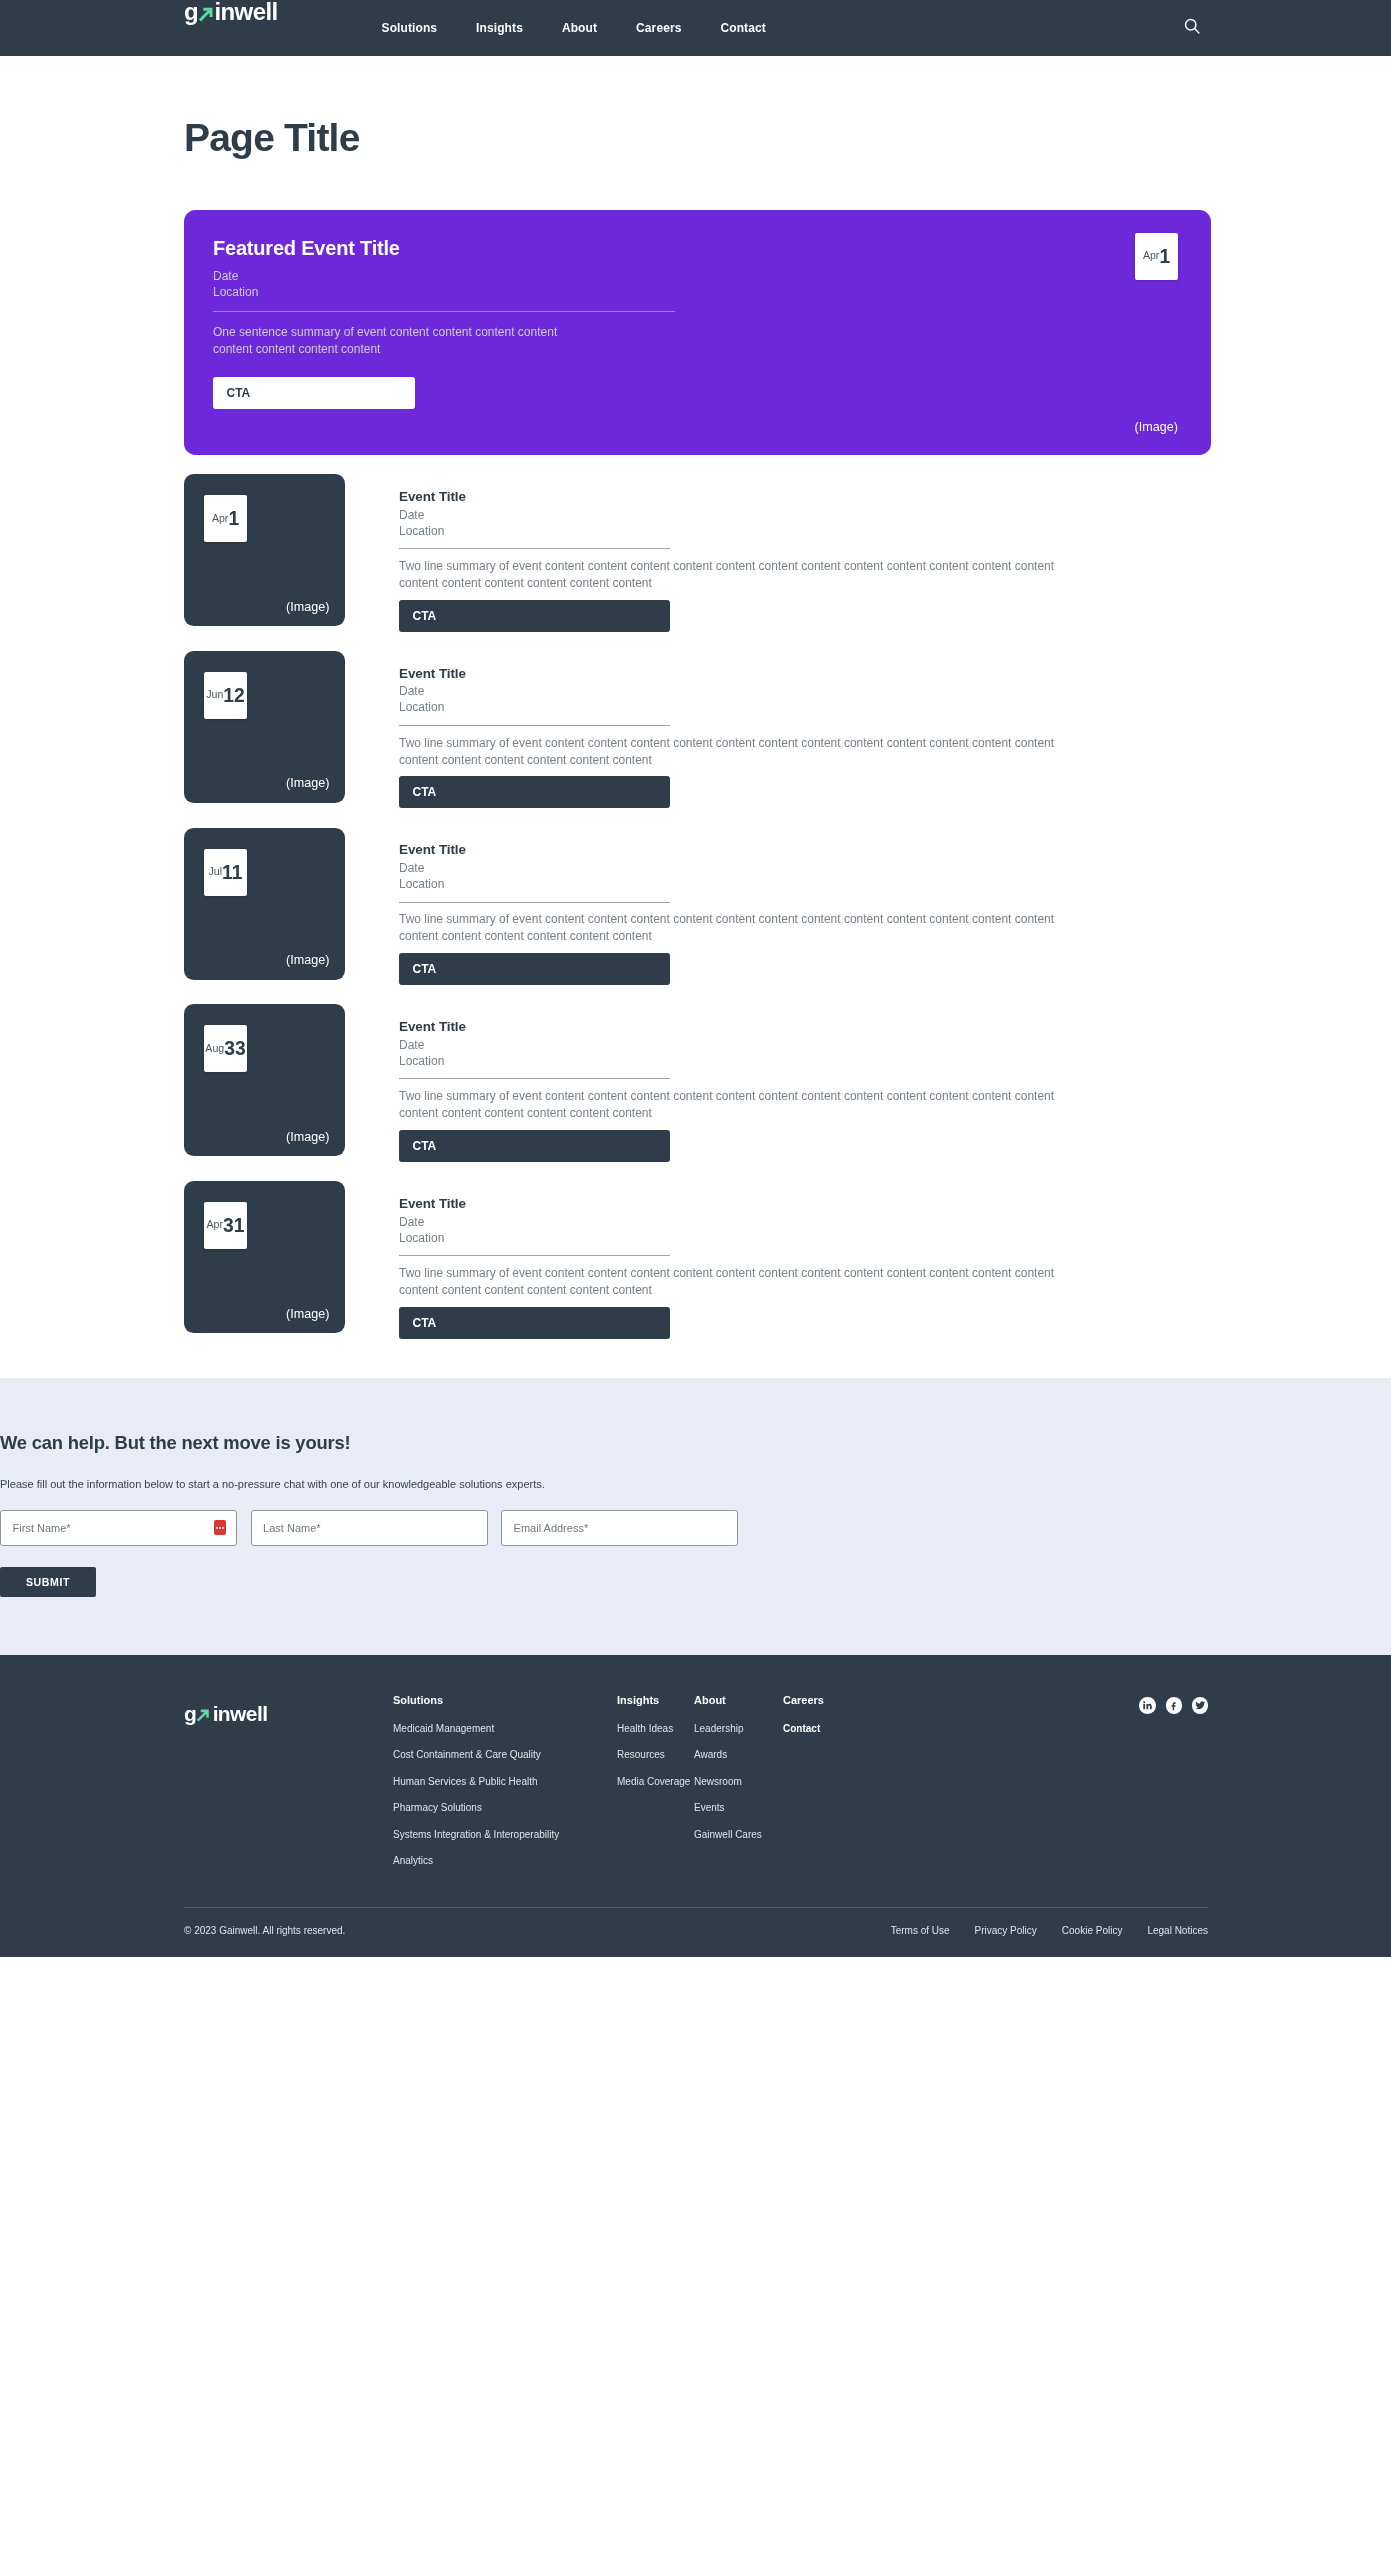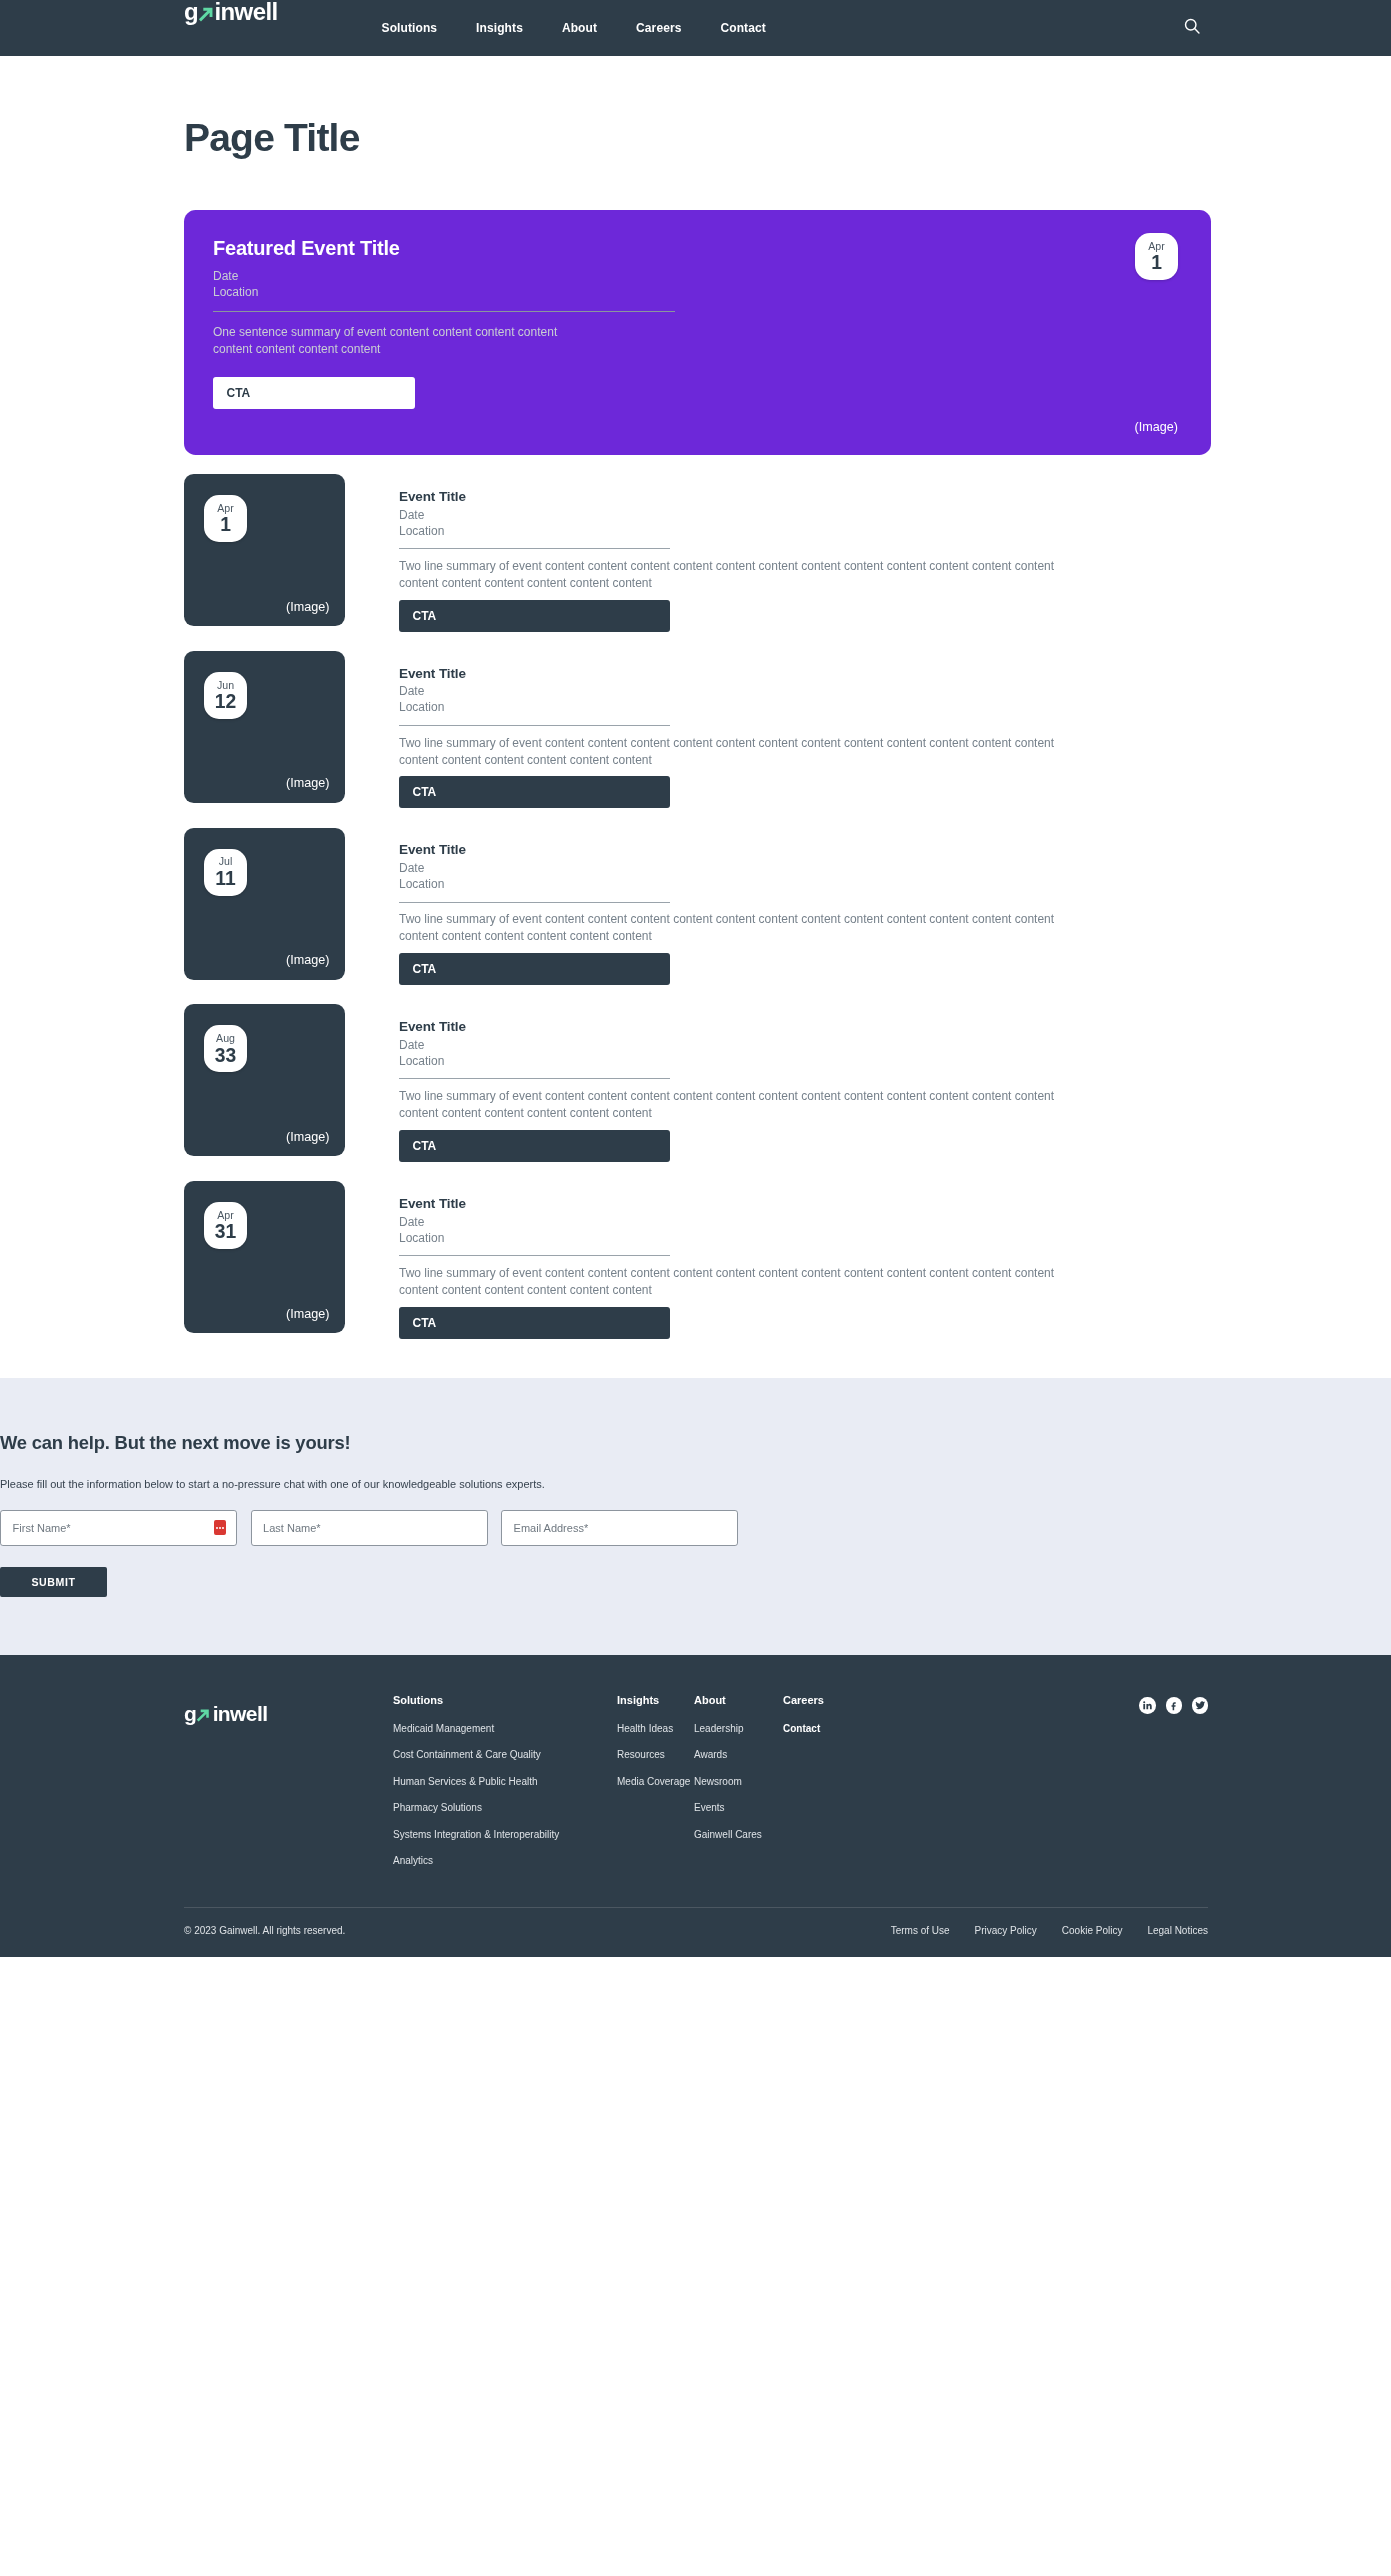--- a/index.html
+++ b/index.html
@@ -114,25 +114,25 @@
     color: #2e3d49;
     font-size: 12px;
     font-weight: 700;
     text-align: left;
     padding-left: 13.5px;
     cursor: pointer;
     font-family: "Liberation Sans", sans-serif;
   }
   .date-badge {
     background: #ffffff;
-    border-radius: 15px;
+    border-radius: 2px;
     width: 43px;
     height: 47px;
     display: flex;
-    flex-direction: column;
+    flex-direction: row;
     align-items: center;
     justify-content: center;
     box-shadow: 0 1px 2.9px rgba(0,0,0,0.18);
   }
   .date-badge .mon {
     font-size: 10.6px;
     color: #4a5762;
     line-height: 1;
     margin-bottom: 1.9px;
   }
@@ -264,21 +264,21 @@
     gap: 1.4px;
   }
   .pw-icon i {
     display: block;
     width: 1.9px; height: 1.9px;
     background: #ffffff;
     border-radius: 50%;
   }
   .submit-btn {
     margin-top: 21px;
-    width: 107px;
+    width: 96px;
     height: 30px;
     background: #2e3d49;
     border: none;
     border-radius: 1.9px;
     color: #ffffff;
     font-size: 10.6px;
     font-weight: 700;
     letter-spacing: 0.6px;
     cursor: pointer;
     font-family: "Liberation Sans", sans-serif;

